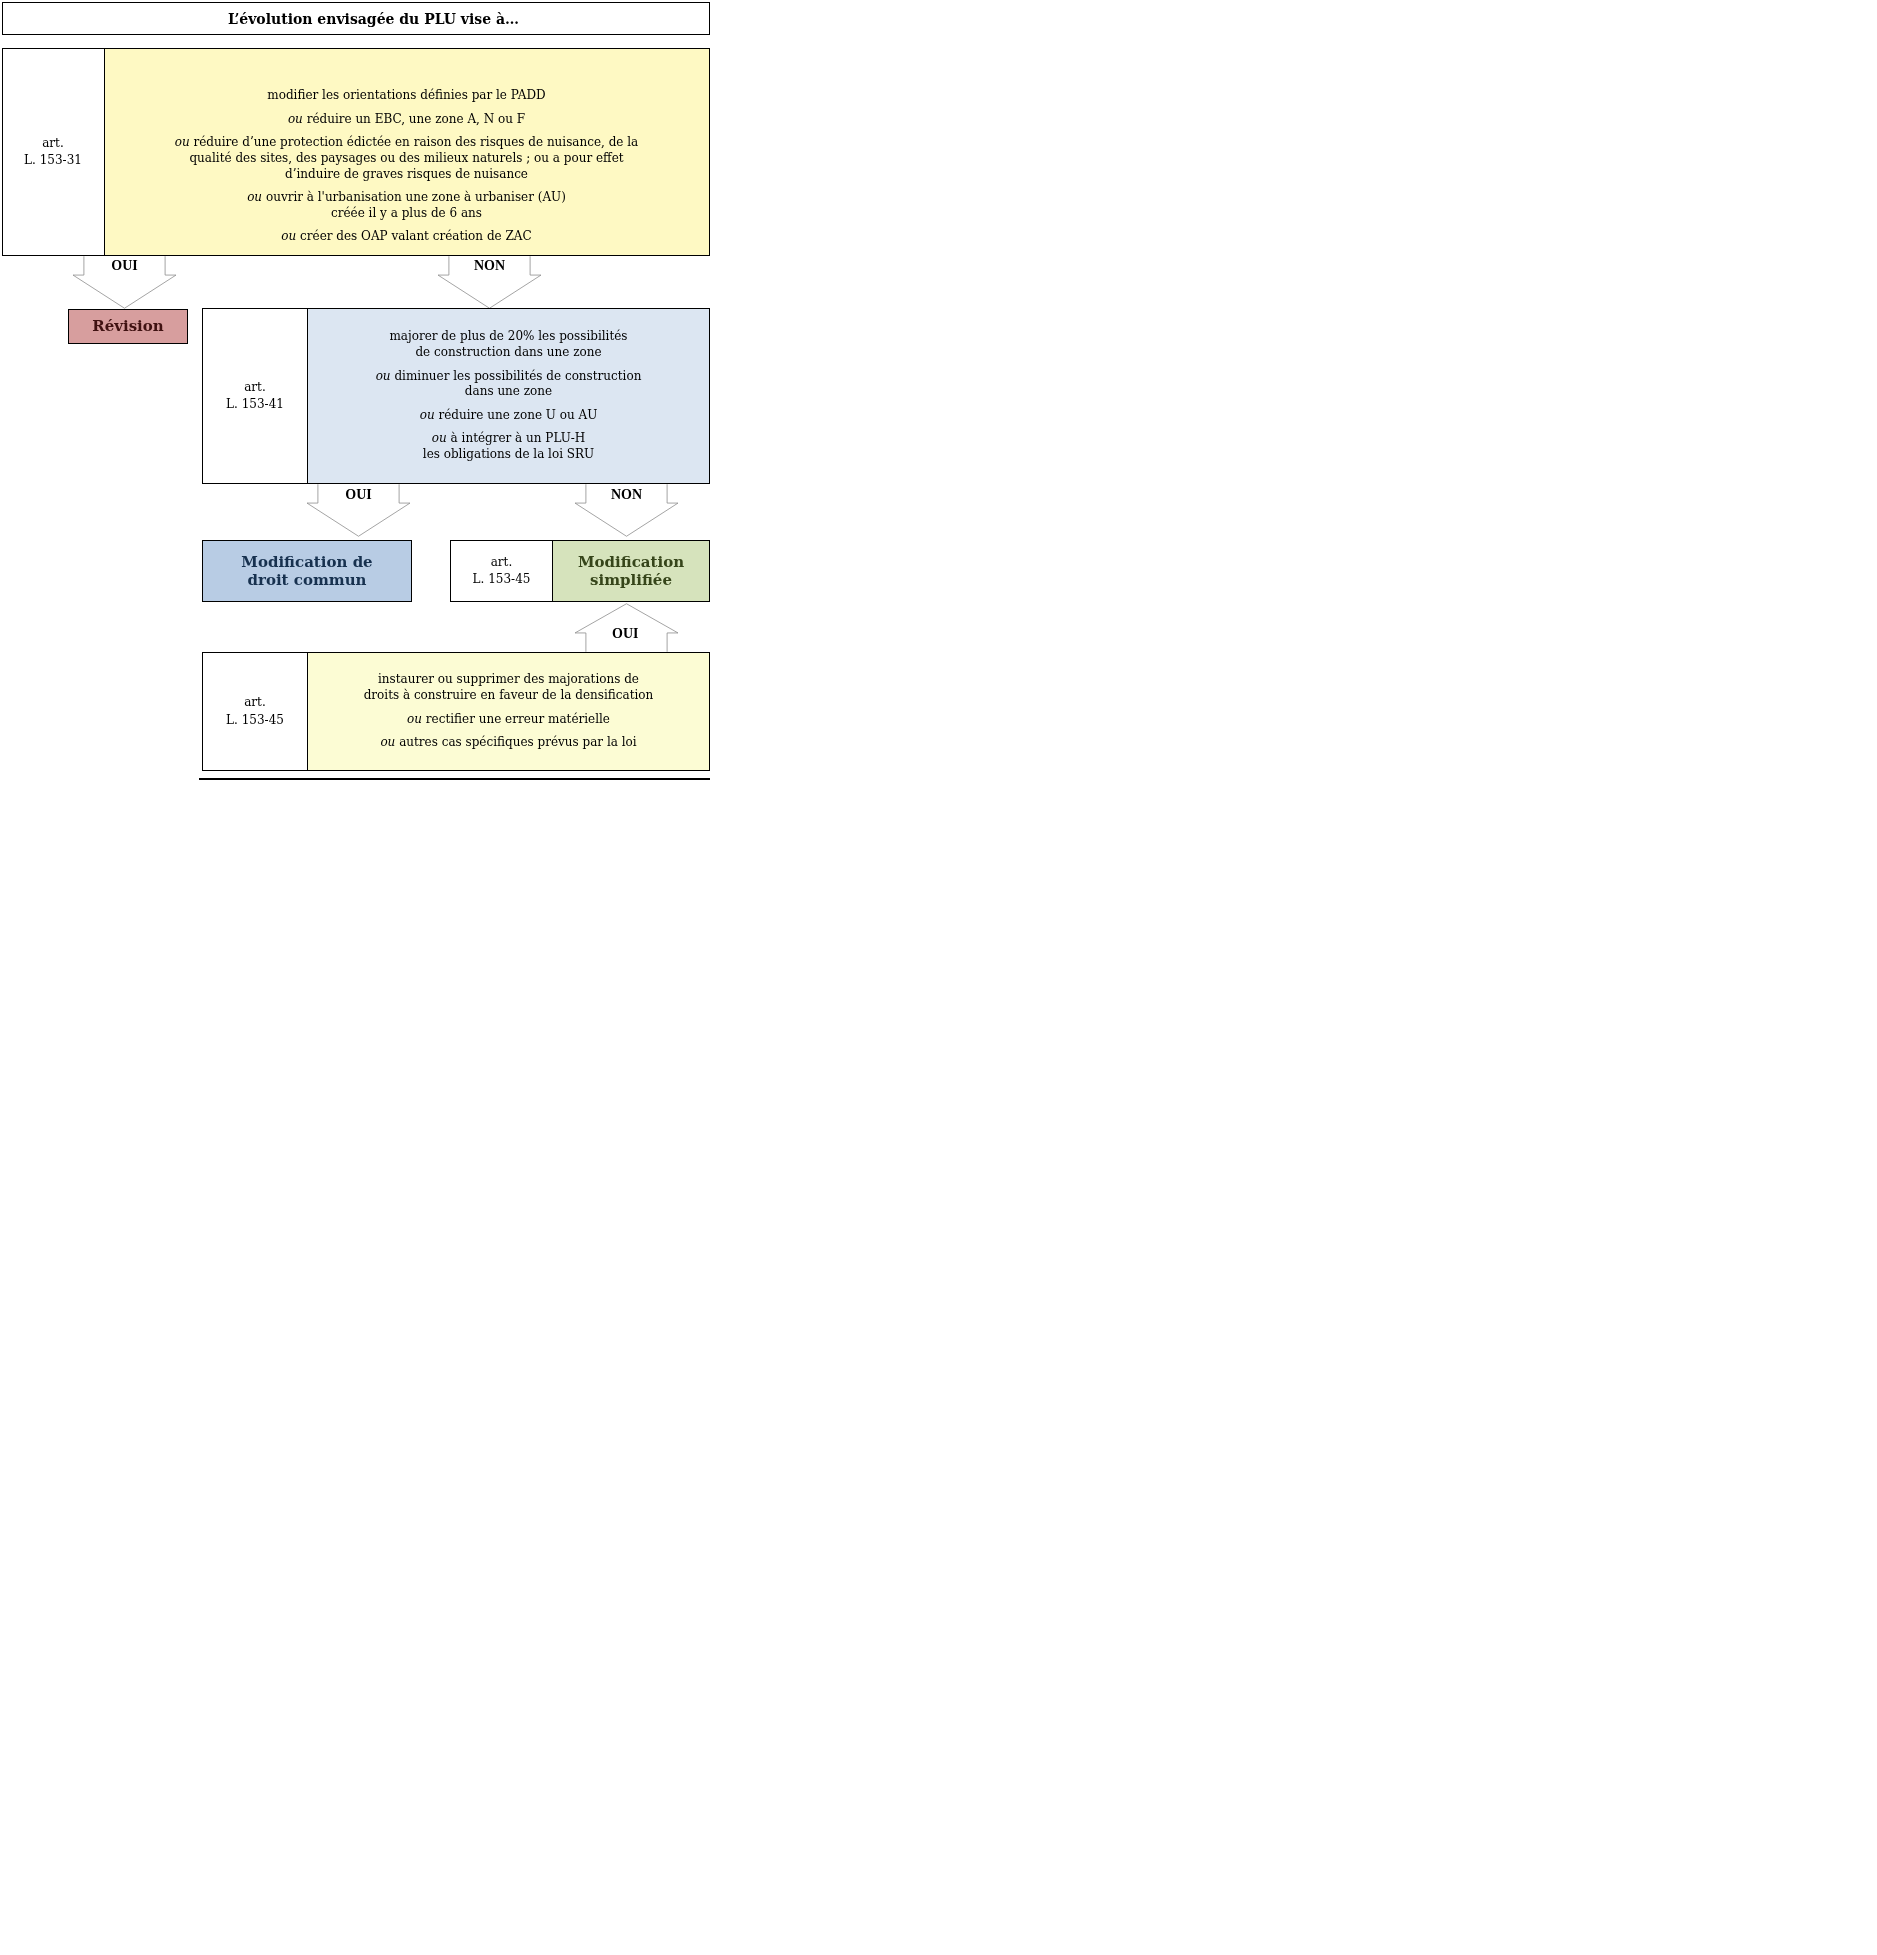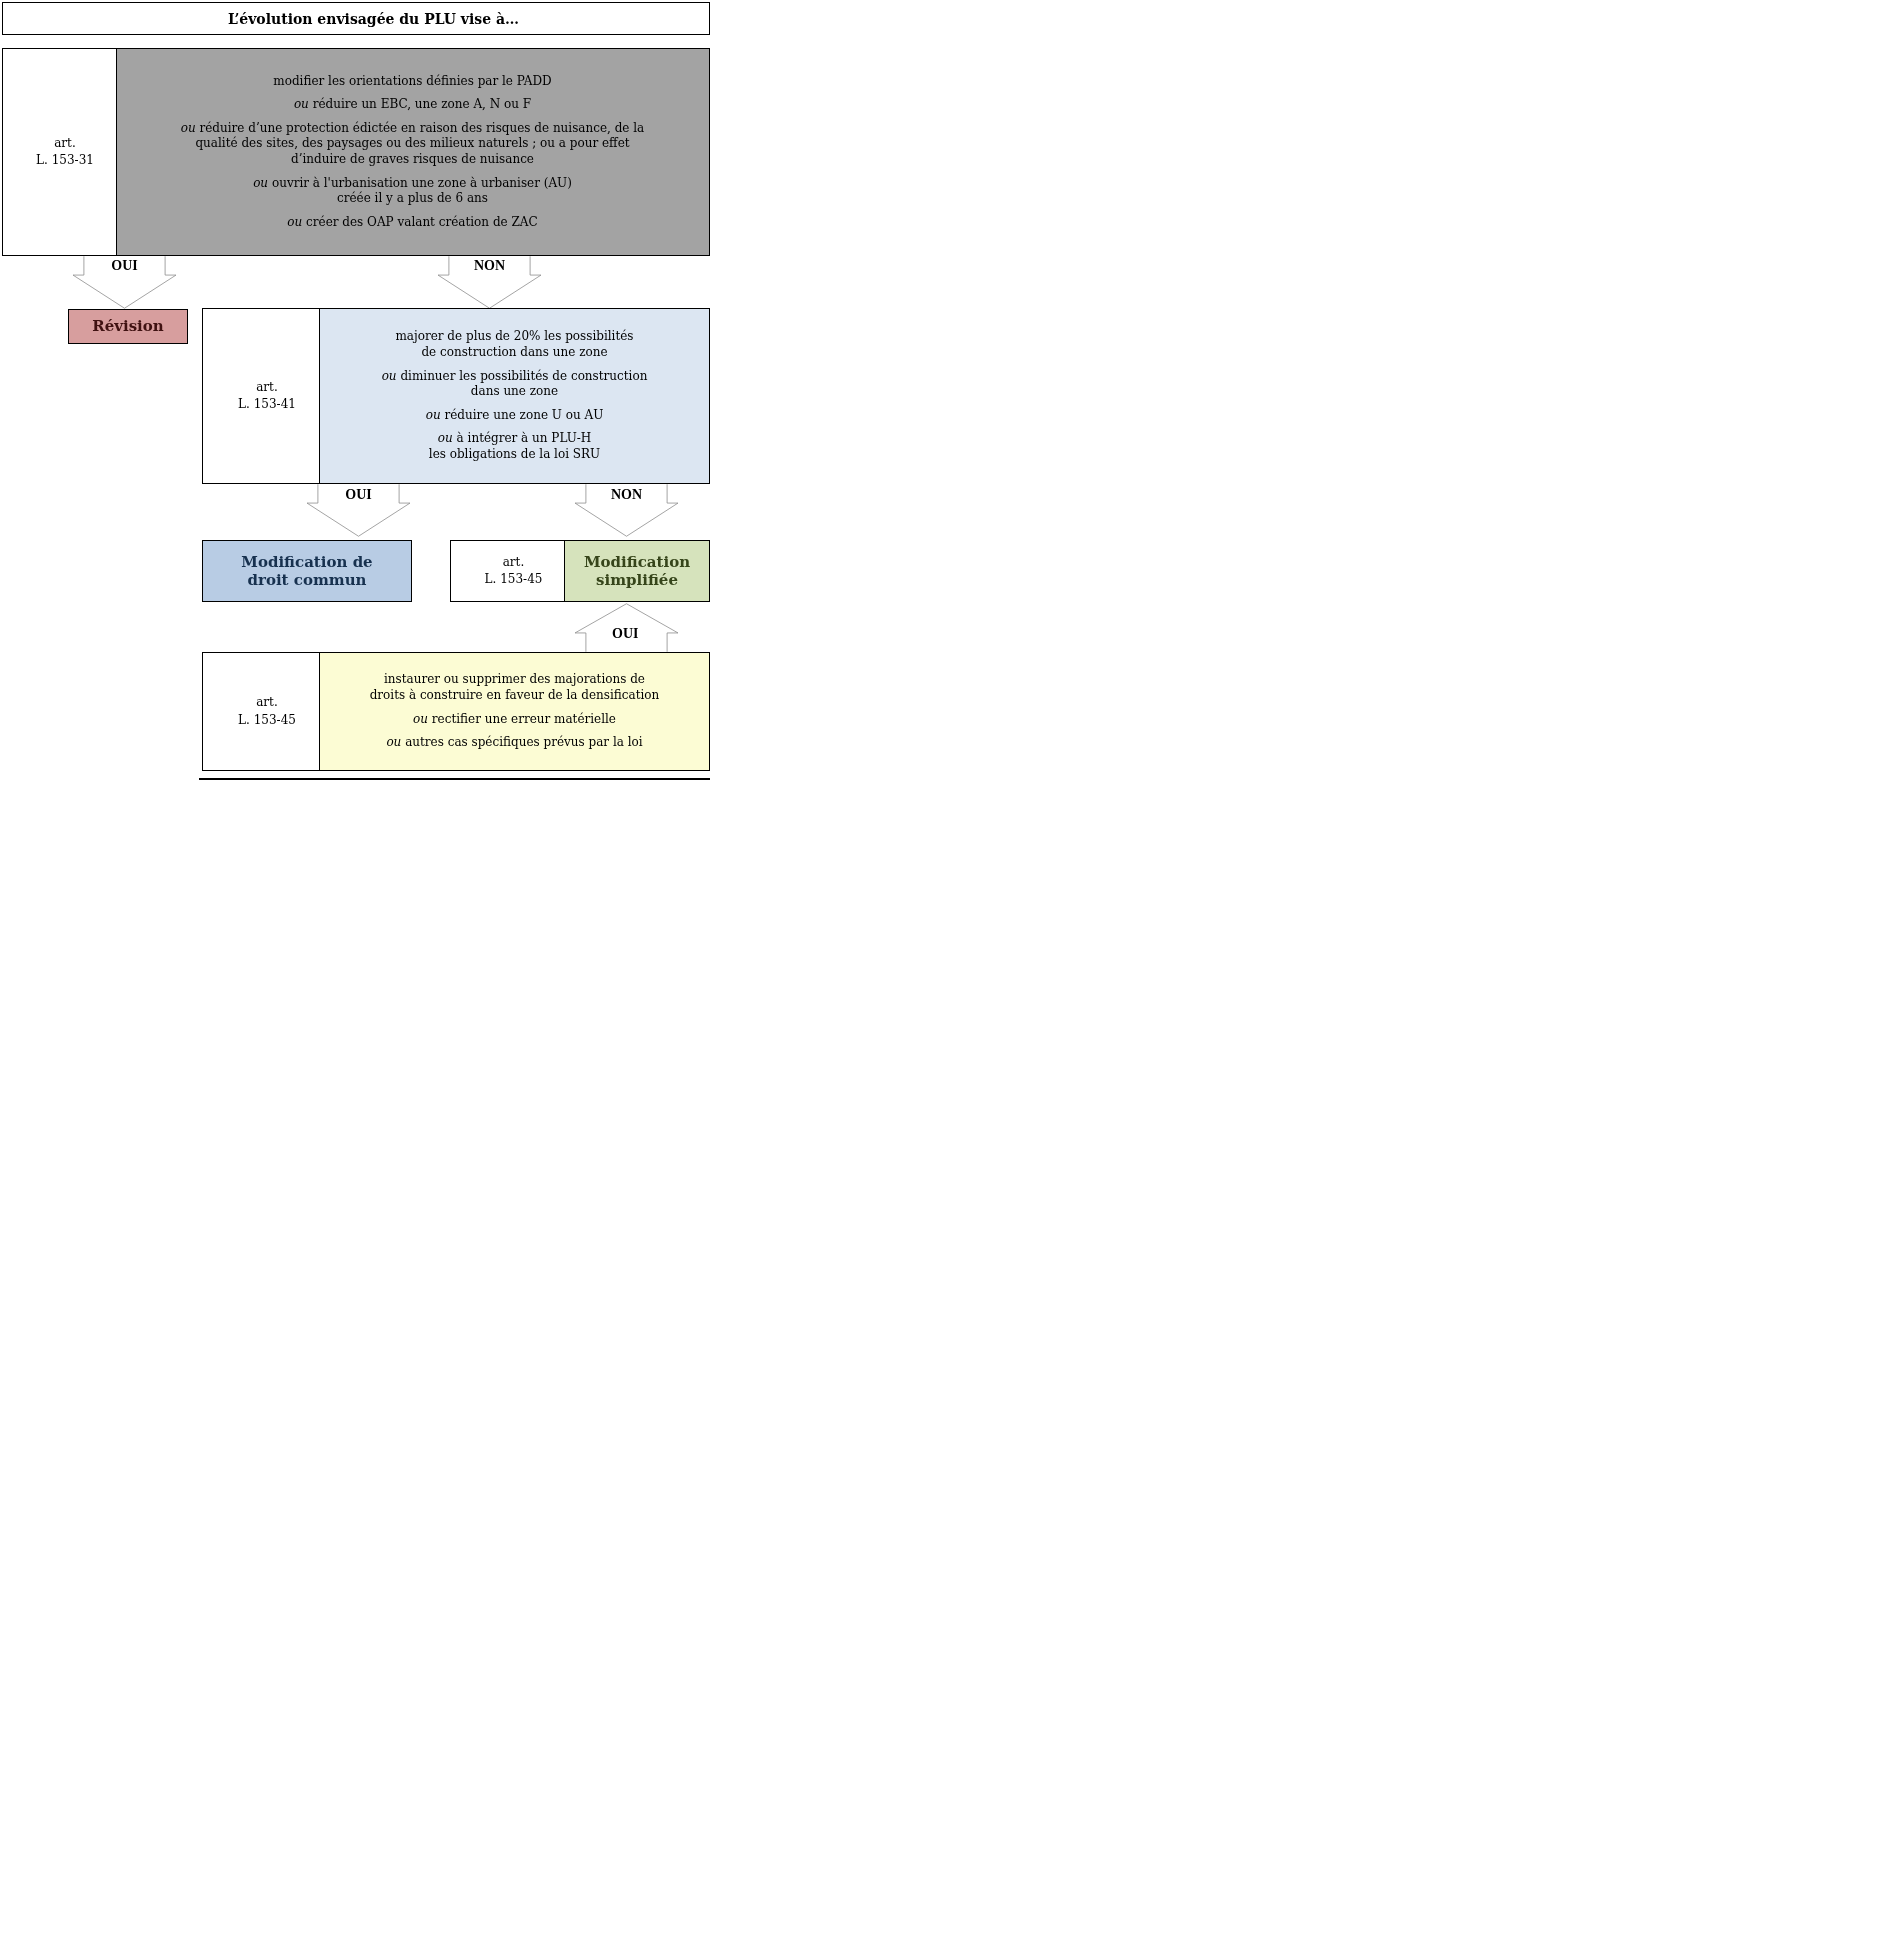--- a/index.html
+++ b/index.html
@@ -15,40 +15,40 @@
   .title-box {
     left:1.5px; top:2px; width:708px; height:33px;
     display:flex; align-items:center; justify-content:center;
     font-weight:bold; font-size:14px;padding-left:36px;
   }
 
   .pair { position:absolute; display:flex; border:1px solid #000; background:#fff; }
   .label-cell {
     display:flex; align-items:center; justify-content:center;
     text-align:center; border-right:1px solid #000; background:#fff;
-    font-size:12px; line-height:1.45; white-space:pre-line; flex:0 0 auto;margin-left:12px;
+    font-size:12px; line-height:1.45; white-space:pre-line; flex:0 0 auto;
   }
   .content-cell {
     flex:1 1 auto; display:flex; flex-direction:column; justify-content:center;
     text-align:center; padding:6px 10px;
   }
   .content-cell p { margin:4px 0; font-size:12px; line-height:1.3; }
   .pre { white-space:pre-line; }
   .prefix { font-style:italic; }
 
   #row1 { left:1.5px;   top:48px;   width:708px; height:208px; }
   #row1 .label-cell { width:102px; }
   #row2 { left:202px; top:308px;  width:508px; height:176px; }
   #row2 .label-cell { width:105px; }
   #row3 { left:450px; top:540px; width:260px;  height:62px; }
   #row3 .label-cell { width:102px; }
   #row4 { left:202px; top:652px; width:508px; height:119px; }
   #row4 .label-cell { width:105px; }
 
-  .bg-pink   { background:#a3a3a3; }
+  .bg-pink   { background:#fef9c3;justify-content:flex-end; }
   .bg-blue   { background:#dce6f2; }
   .bg-yellow { background:#fcfcd4; }
 
   .result {
     position:absolute; border:1px solid #000;
     display:flex; align-items:center; justify-content:center;
     text-align:center; font-weight:bold; font-size:15px; line-height:1.22;
     white-space:pre-line;
   }
   #revision      { left:68px; top:309px;  width:120px; height:35px;  background:#d79e9e; color:#401212; }

